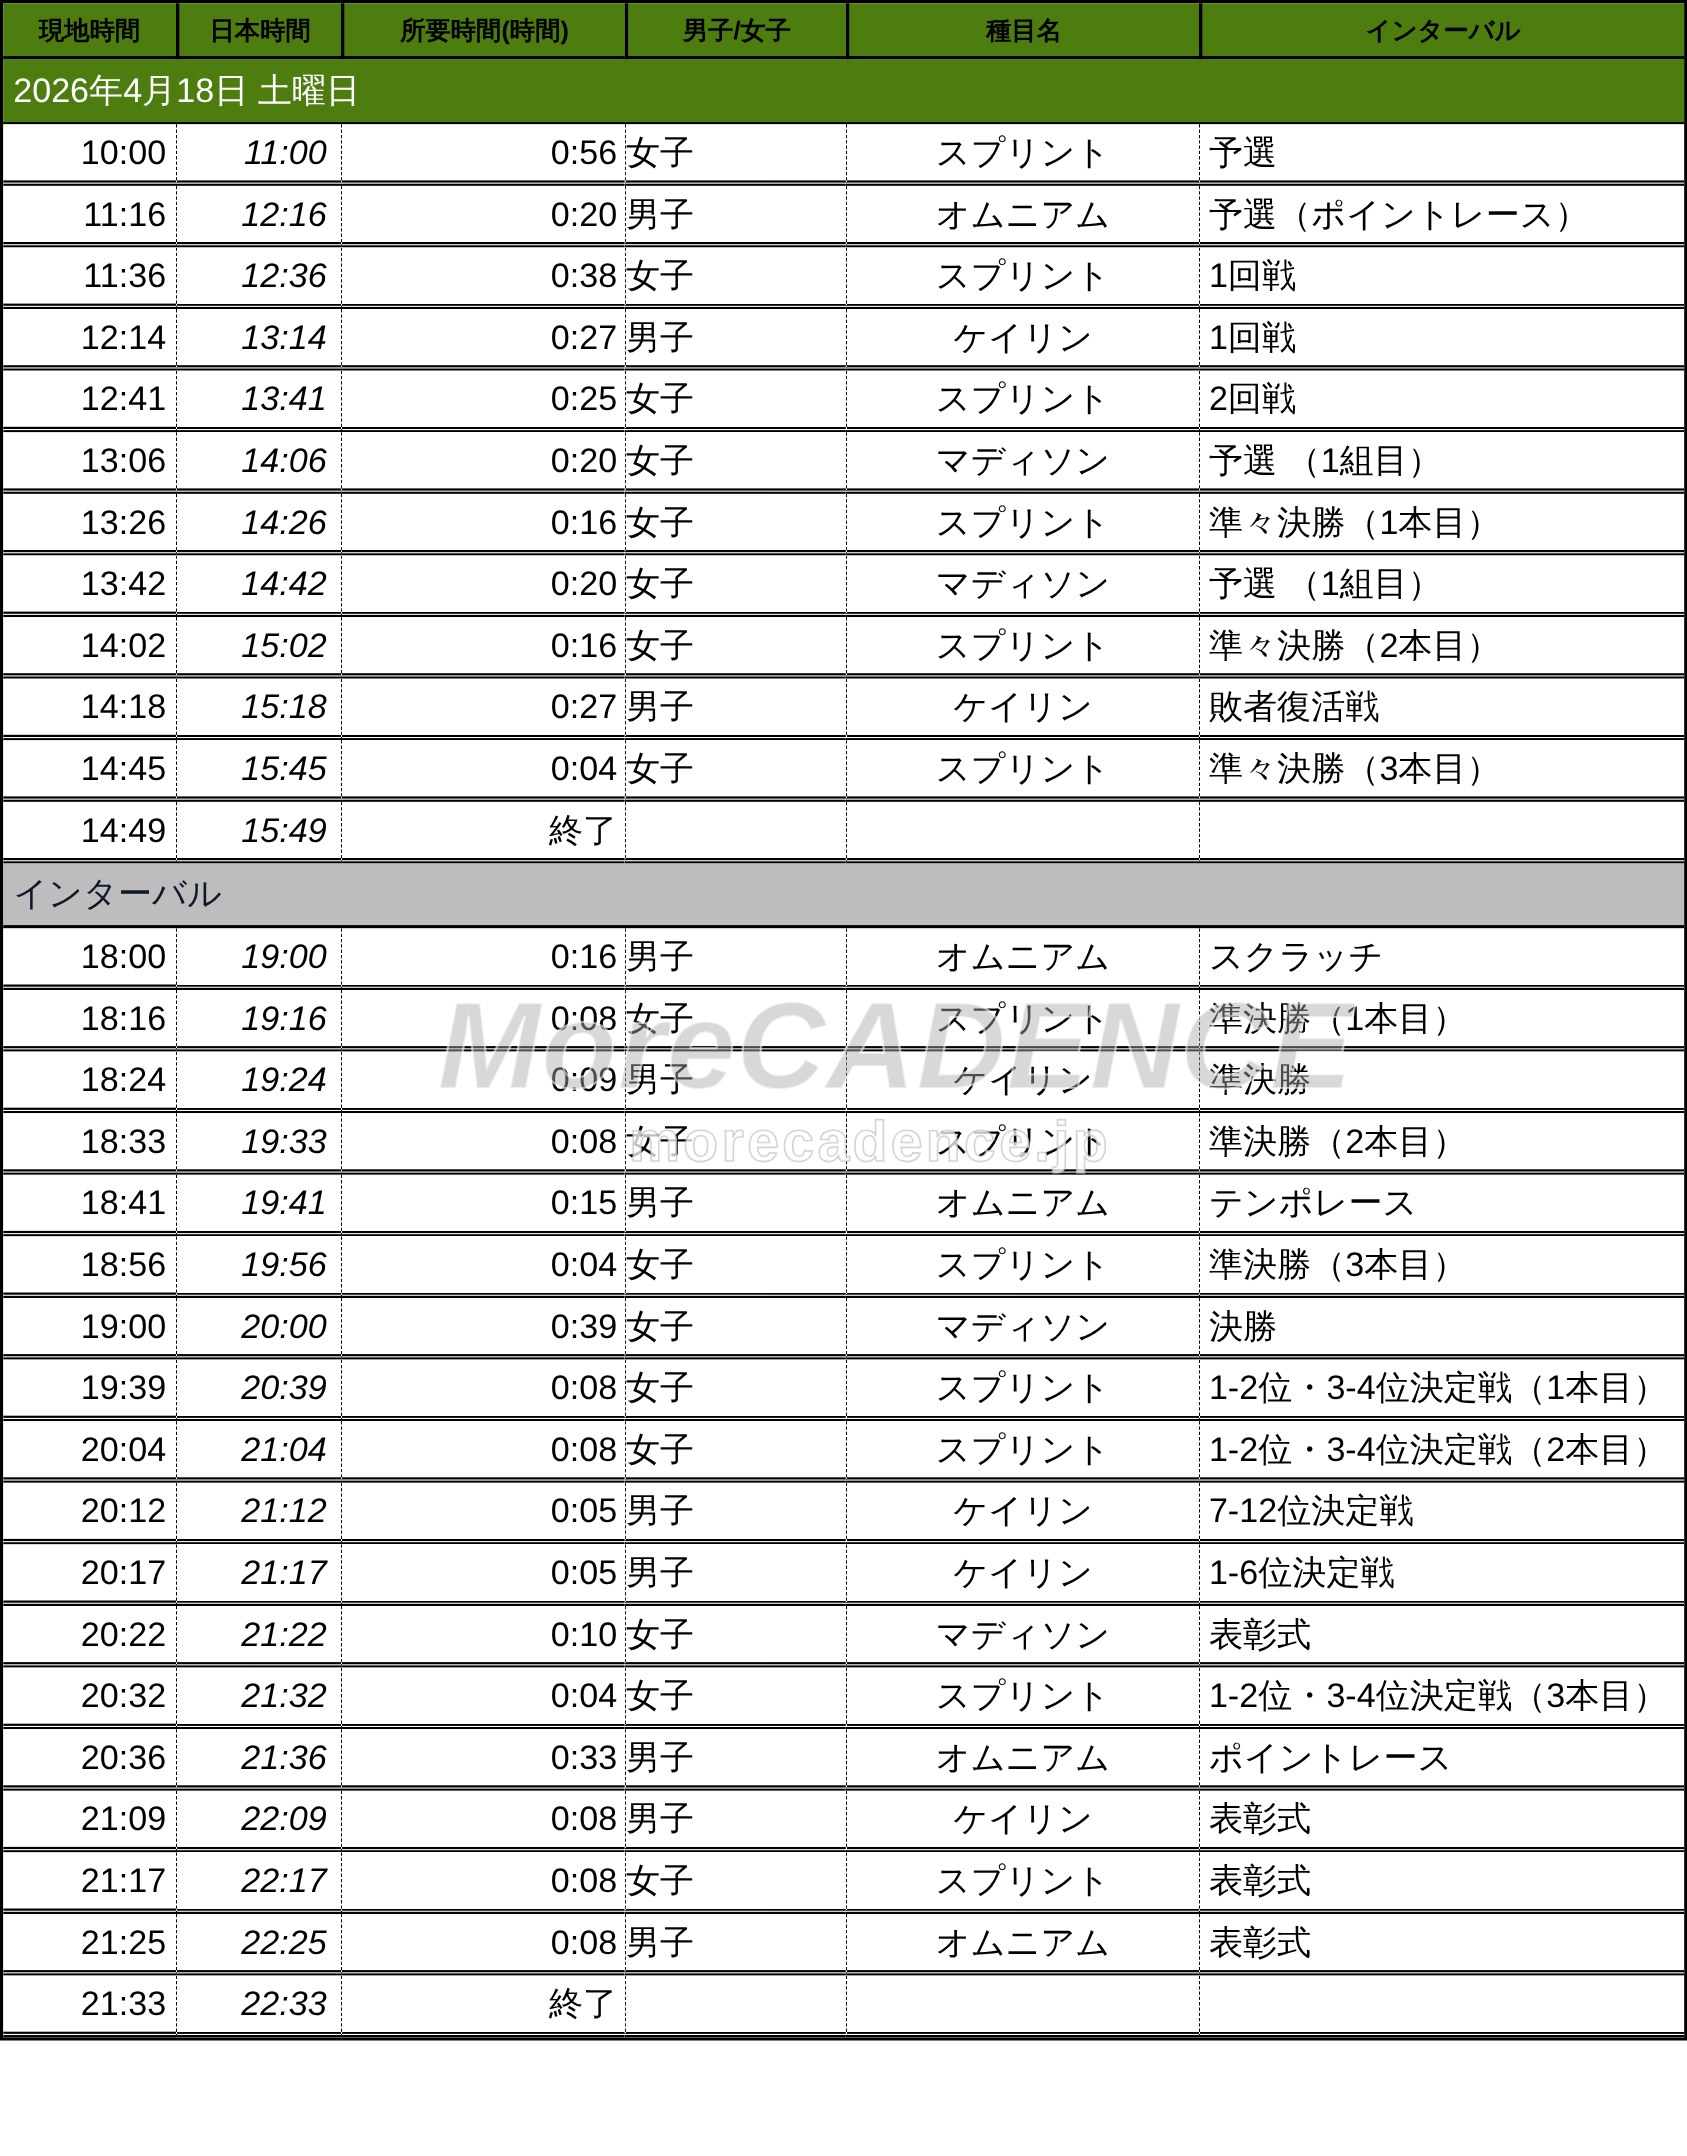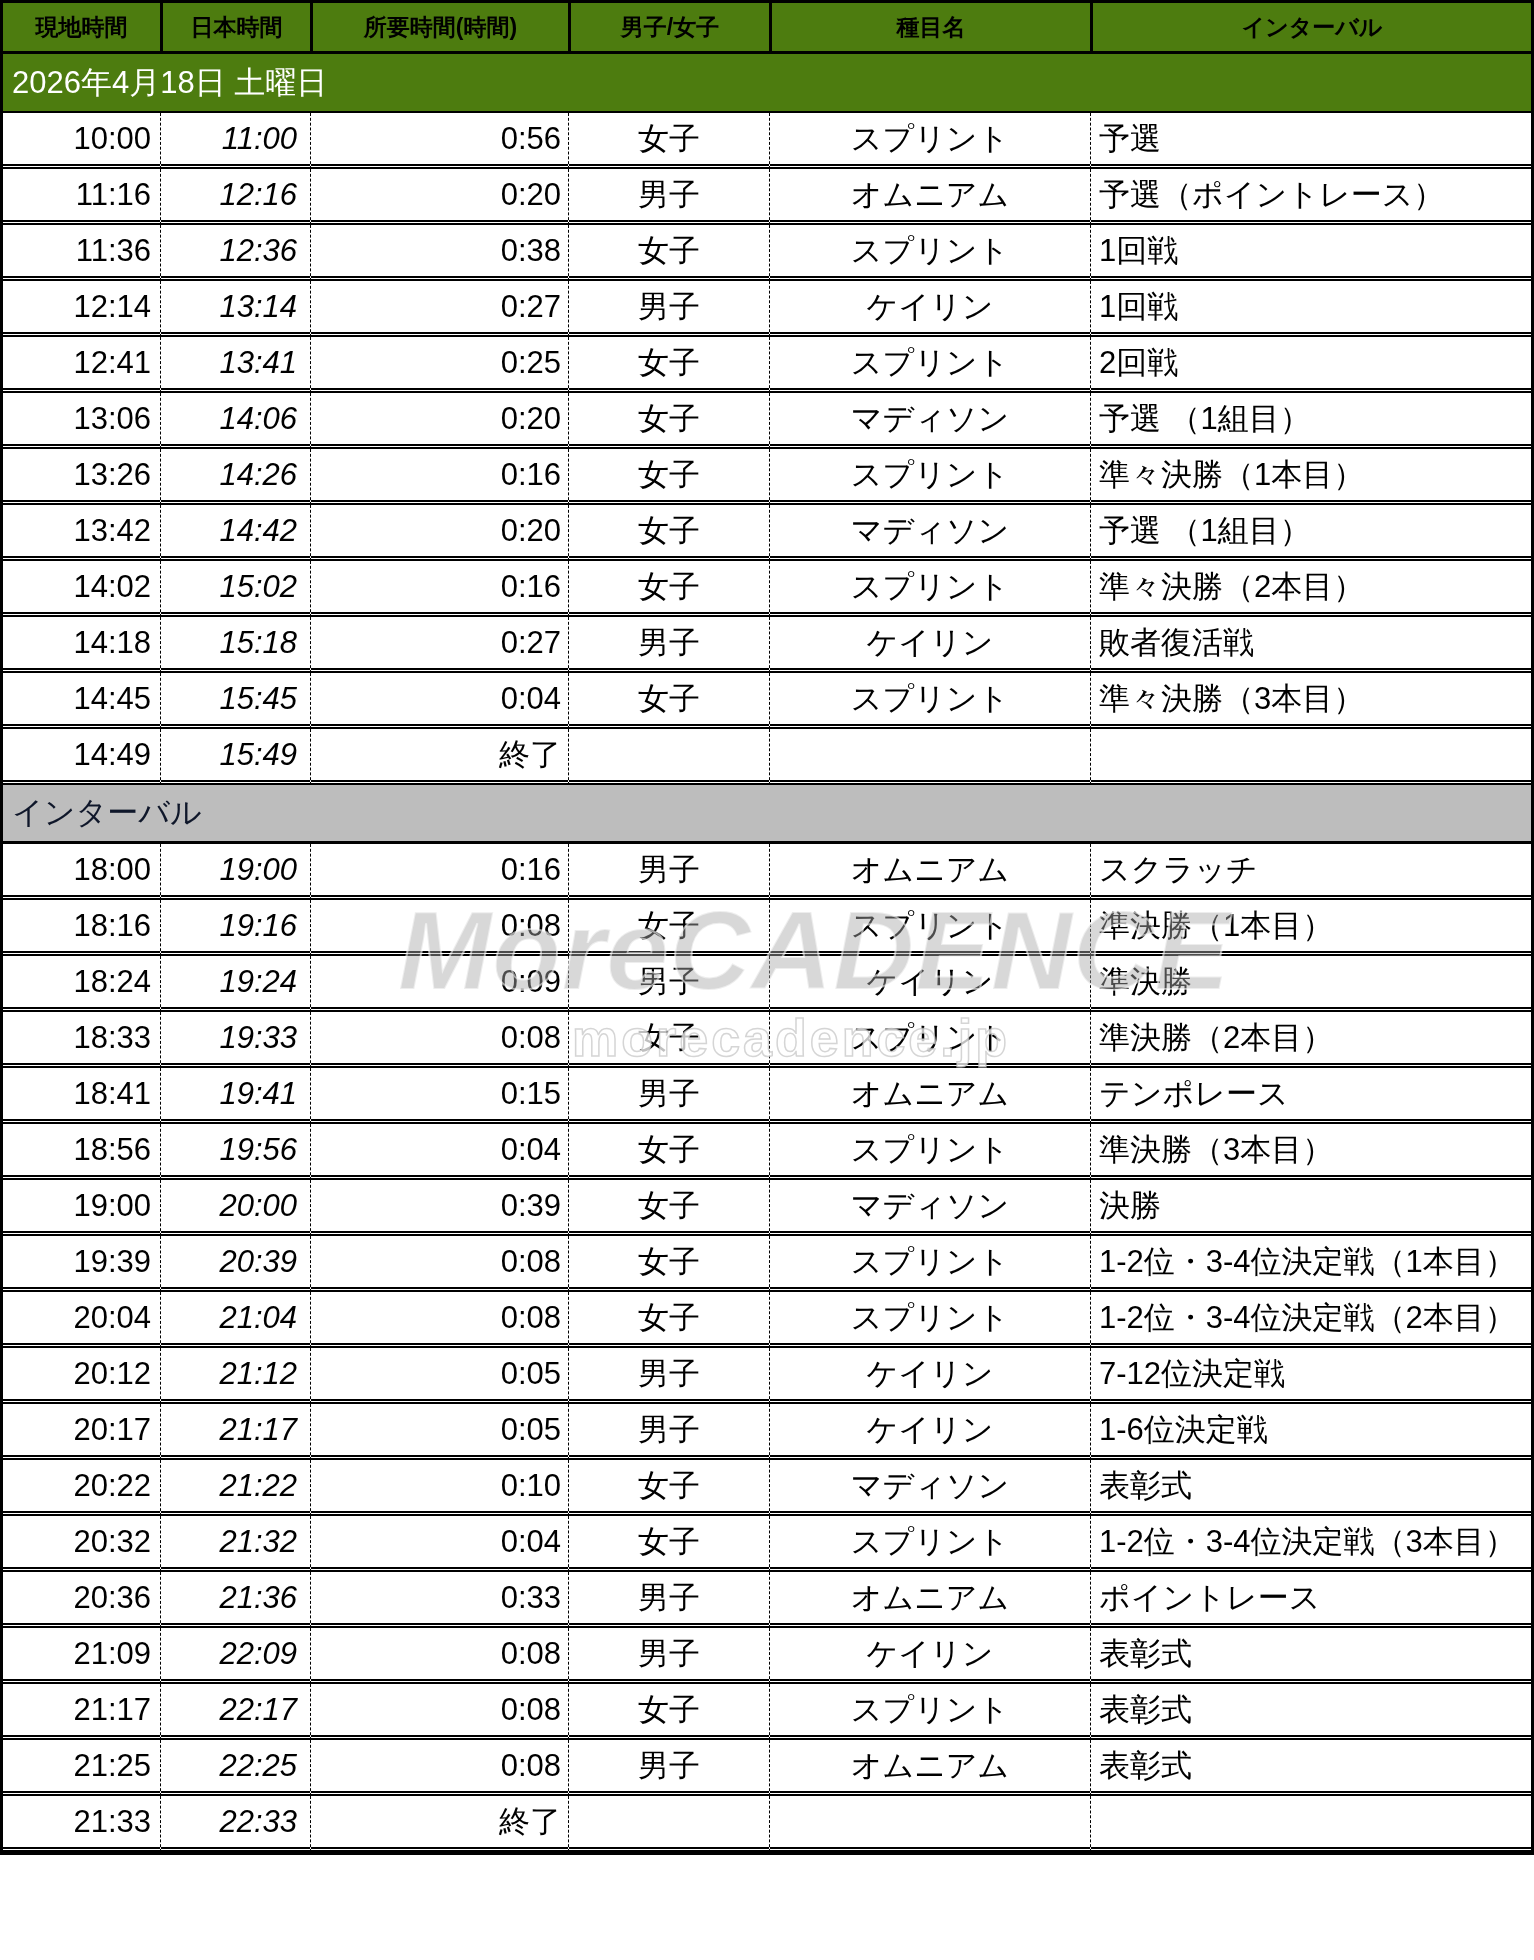--- a/index.html
+++ b/index.html
@@ -44,21 +44,21 @@
   }
   tbody td.cell {
     height: 56px;
     border-bottom: 5px double #000;
     border-left: 1px dashed #000;
     background: #ffffff;
   }
   tbody td.cell.c1 { border-left: none; text-align: right; padding-right: 9px; }
   tbody td.cell.c2 { text-align: right; padding-right: 13px; font-style: italic; }
   tbody td.cell.c3 { text-align: right; padding-right: 7px; }
-  tbody td.cell.c4 { text-align: center; }
+  tbody td.cell.c4 { text-align: left; }
   tbody td.cell.c5 { text-align: center; }
   tbody td.cell.c6 { text-align: left; padding-left: 8px; }
   tr.banner td {
     height: 59px;
     text-align: left;
     padding-left: 9px;
     font-size: 31px;
     font-weight: normal;
   }
   tr.banner.date td {

